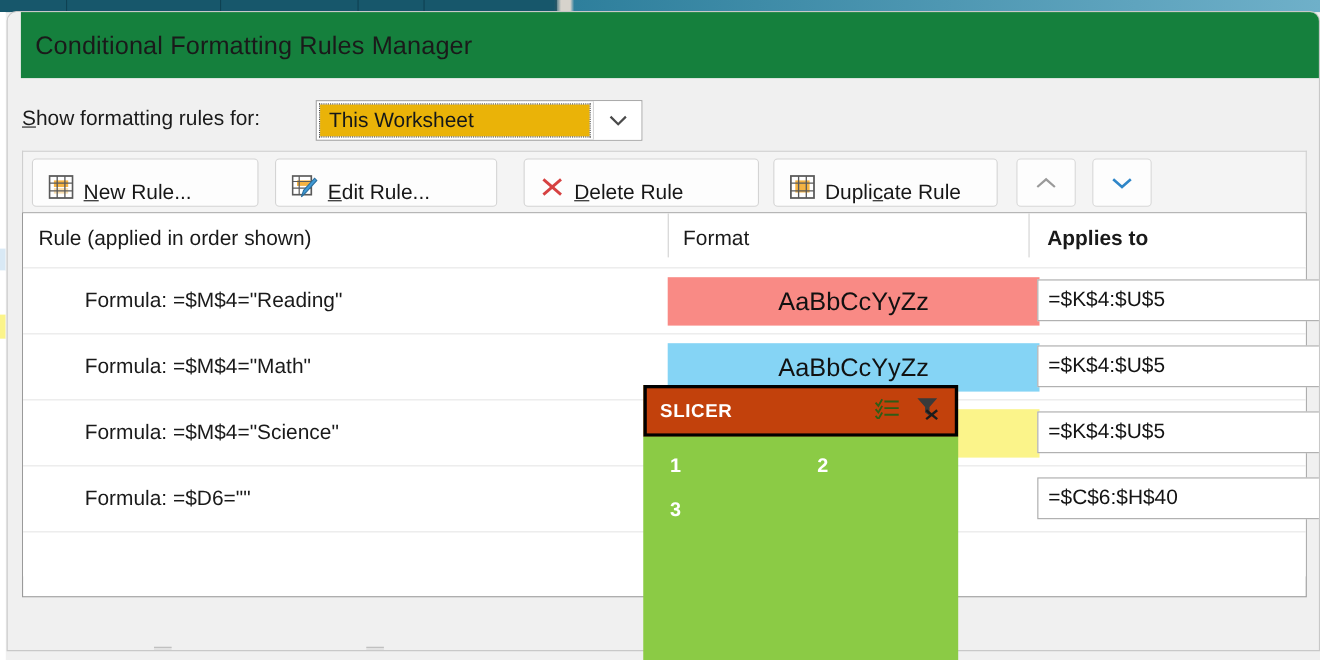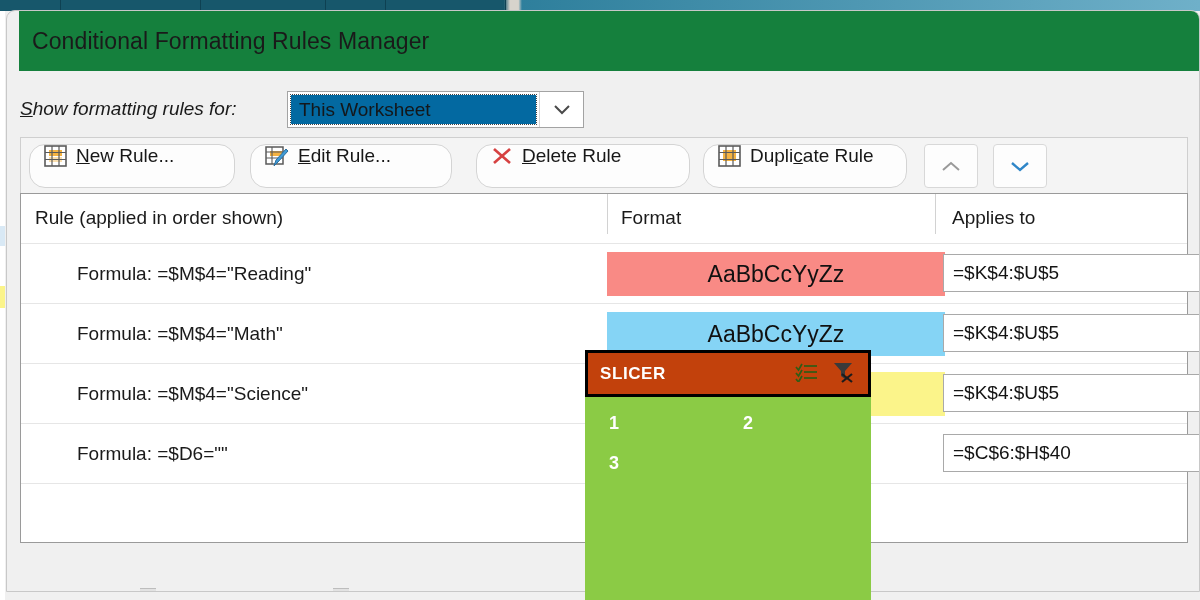--- a/index.html
+++ b/index.html
@@ -83,21 +83,20 @@
     top: 80px;
     height: 38px;
   }
   #showfor-label {
     position: absolute;
     left: 0;
     top: 7px;
     font-size: 19px;
     color: #1a1a1a;
     white-space: nowrap;
-    font-style: italic;
   }
   #showfor-label u { text-decoration: underline; }
 
   #scope-combo {
     position: absolute;
     left: 267px;
     top: 0;
     width: 297px;
     height: 37px;
     background: #ffffff;
@@ -107,21 +106,21 @@
   }
   #scope-value-wrap {
     flex: 1;
     position: relative;
     padding: 3px;
     box-sizing: border-box;
   }
   #scope-value {
     width: 100%;
     height: 100%;
-    background: #0369a1;
+    background: #eab308;
     outline: 1px dotted #444;
     box-sizing: border-box;
     display: flex;
     align-items: center;
     padding-left: 8px;
     font-size: 19px;
     color: #14171a;
     white-space: nowrap;
   }
   #scope-arrow-btn {
@@ -144,24 +143,24 @@
     border: 1px solid #cfcfcf;
     border-bottom: none;
     box-sizing: border-box;
   }
   .tb-btn {
     position: absolute;
     top: 6px;
     height: 44px;
     background: #fdfdfd;
     border: 1px solid #d4d4d4;
-    border-radius: 16px;
-    box-sizing: border-box;
-    display: flex;
-    align-items: flex-start;
+    border-radius: 4px;
+    box-sizing: border-box;
+    display: flex;
+    align-items: flex-end;
     gap: 9px;
     padding: 0 14px;
     font-size: 19px;
     color: #171717;
     white-space: nowrap;
   }
   .tb-btn .lbl u { text-decoration: underline; }
   .tb-arrow {
     position: absolute;
     top: 6px;
@@ -437,21 +436,21 @@
     </div>
   </div>
 
   <div id="rules-panel">
 
     <div id="rules-header">
       <div class="col-head" style="left:14px;">Rule (applied in order shown)</div>
       <div class="col-divider" style="left:586px;"></div>
       <div class="col-head" style="left:600px;">Format</div>
       <div class="col-divider" style="left:914px;"></div>
-      <div class="col-head" style="left:931px;">Applies to</div>
+      <div class="col-head" style="left:931px;font-weight:bold;">Applies to</div>
     </div>
 
     <div class="rule-row">
       <div class="rule-formula">Formula: =$M$4="Reading"</div>
       <div class="rule-format" style="background:#F98A85;">AaBbCcYyZz</div>
       <div class="rule-applies">=$K$4:$U$5</div>
     </div>
 
     <div class="rule-row">
       <div class="rule-formula">Formula: =$M$4="Math"</div>

